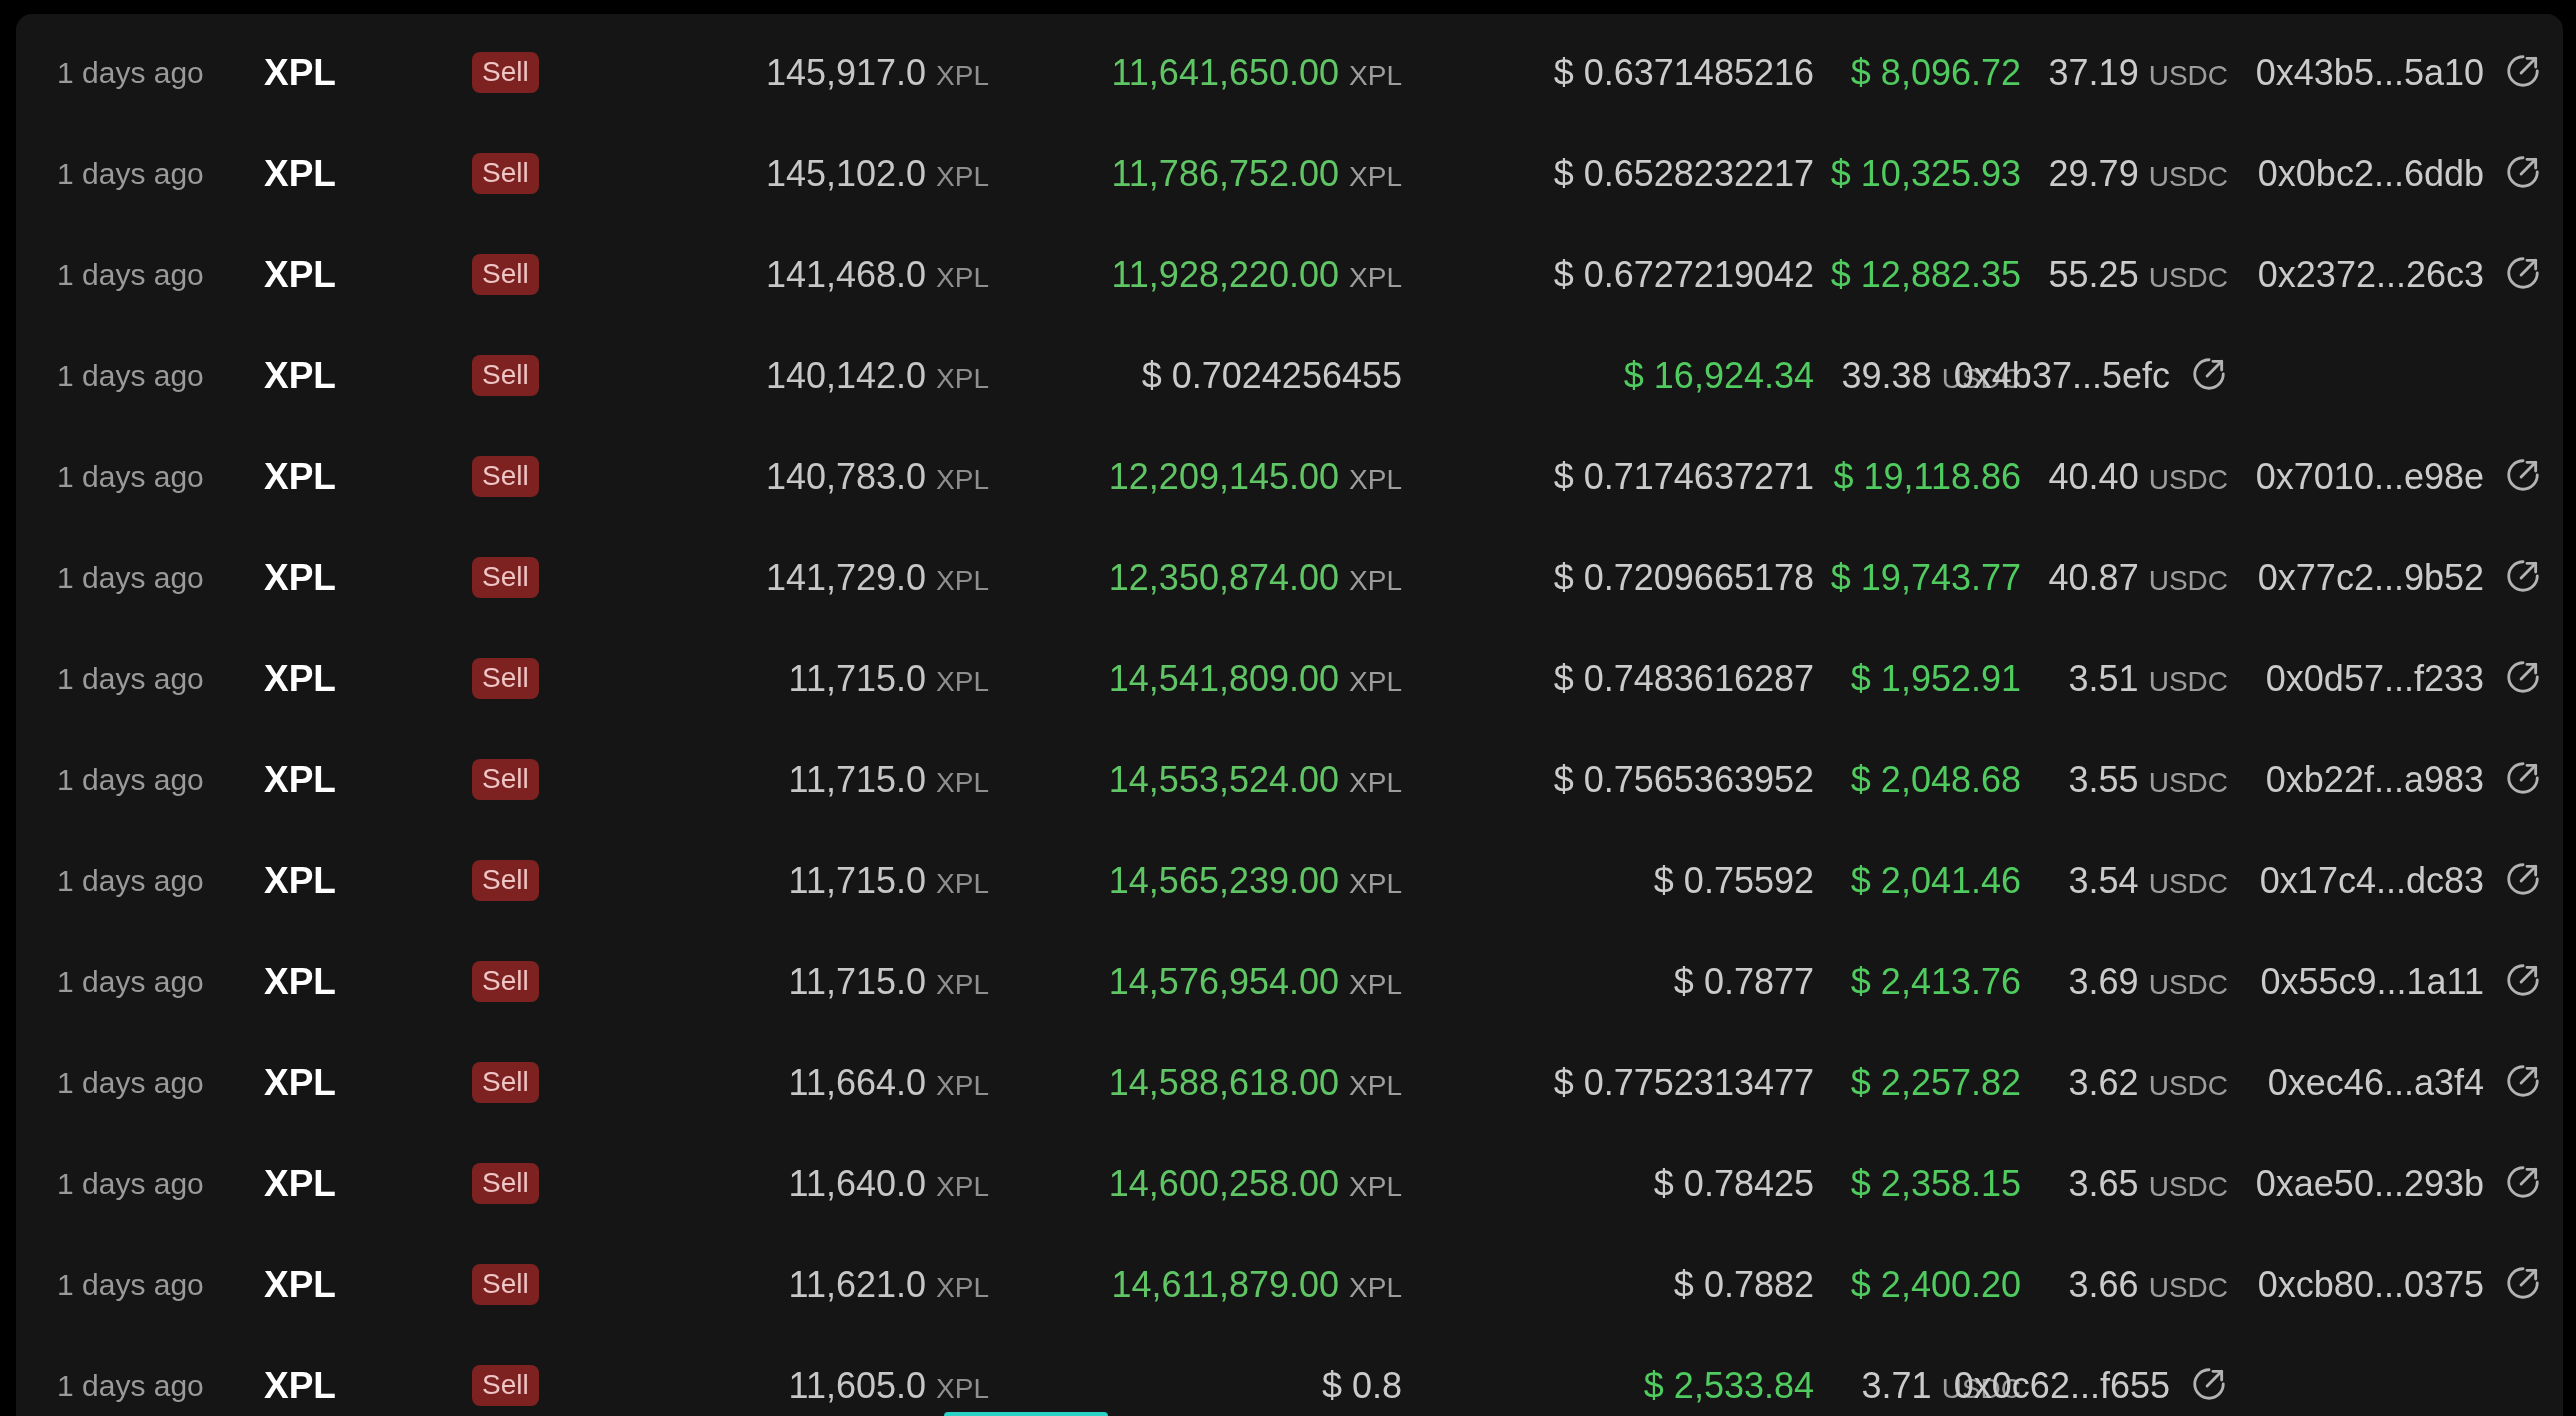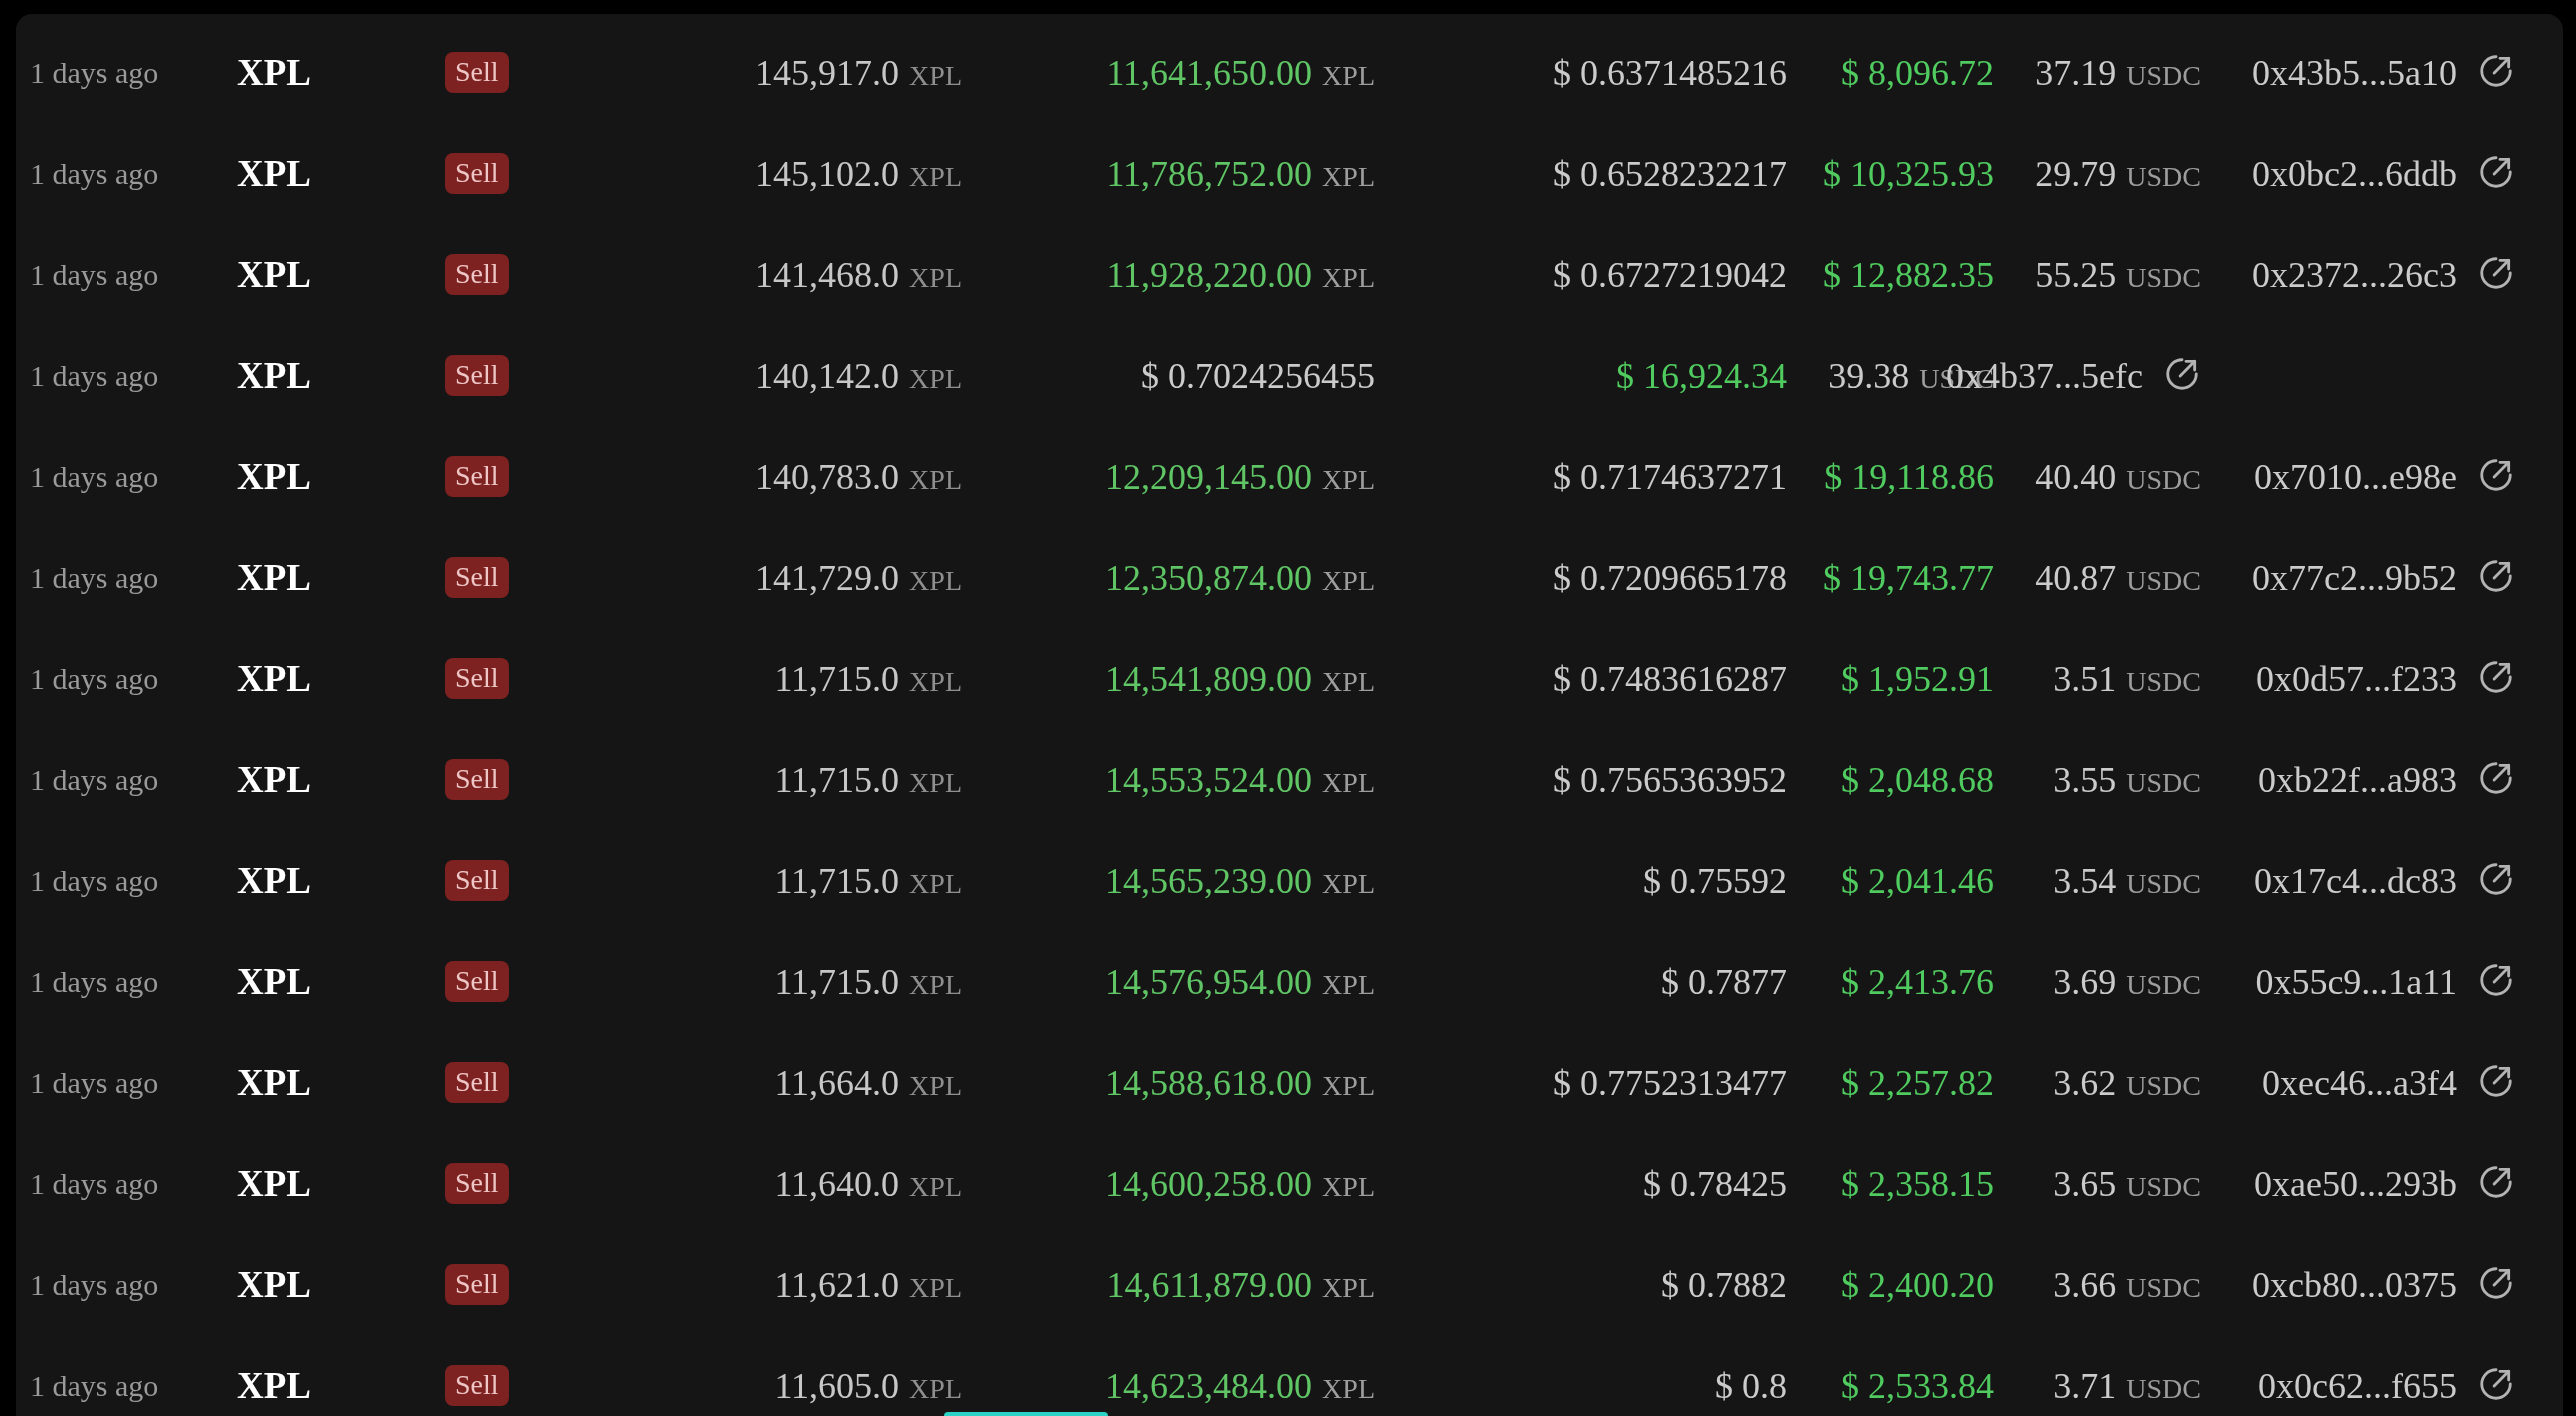--- a/index.html
+++ b/index.html
@@ -25,24 +25,23 @@
     height: 1454px;
     background: #151515;
     border-radius: 16px 16px 0 0;
     padding-top: 8px;
     box-sizing: border-box;
     overflow: hidden;
   }
   .row {
     display: grid;
     grid-template-columns: 207px 208px 179px 338px 413px 412px 207px 207px 314px;
-    padding-left: 14px;
+    padding-left: 41px;
     height: 101px;
     align-items: center;
-    font-family: Liberation Serif, serif;
   }
   .cell { white-space: nowrap; }
   .num { text-align: right; font-size: 36px; color: #cbcbcb; }
   .time { font-size: 30px; color: #9a9a9a; }
   .token { font-size: 37px; font-weight: 600; color: #ffffff; }
   .badge {
     display: inline-block;
     background: var(--badge-bg, #7e2121);
     color: var(--badge-text, #eec6c6);
     font-size: 28px;
@@ -518,23 +517,20 @@
   <div class="row">
     <div class="cell time">1 days ago</div>
     <div class="cell token">XPL</div>
     <div class="cell">
       <span class="badge">Sell</span>
     </div>
     <div class="cell num">
       <span class="amount-value">11,605.0</span><span class="unit">XPL</span>
     </div>
     <div class="cell num">
-      <span class="total-value">14,623,484.00</span><span class="unit total-unit">XPL</span>
-    </div>
-    <div class="cell num">
       <span>$ 0.8</span>
     </div>
     <div class="cell num">
       <span class="value-usd">$ 2,533.84</span>
     </div>
     <div class="cell num">
       <span>3.71</span><span class="unit fee-unit">USDC</span>
     </div>
     <div class="cell num hash-cell">
       <a class="hash" href="#">0x0c62...f655</a>

